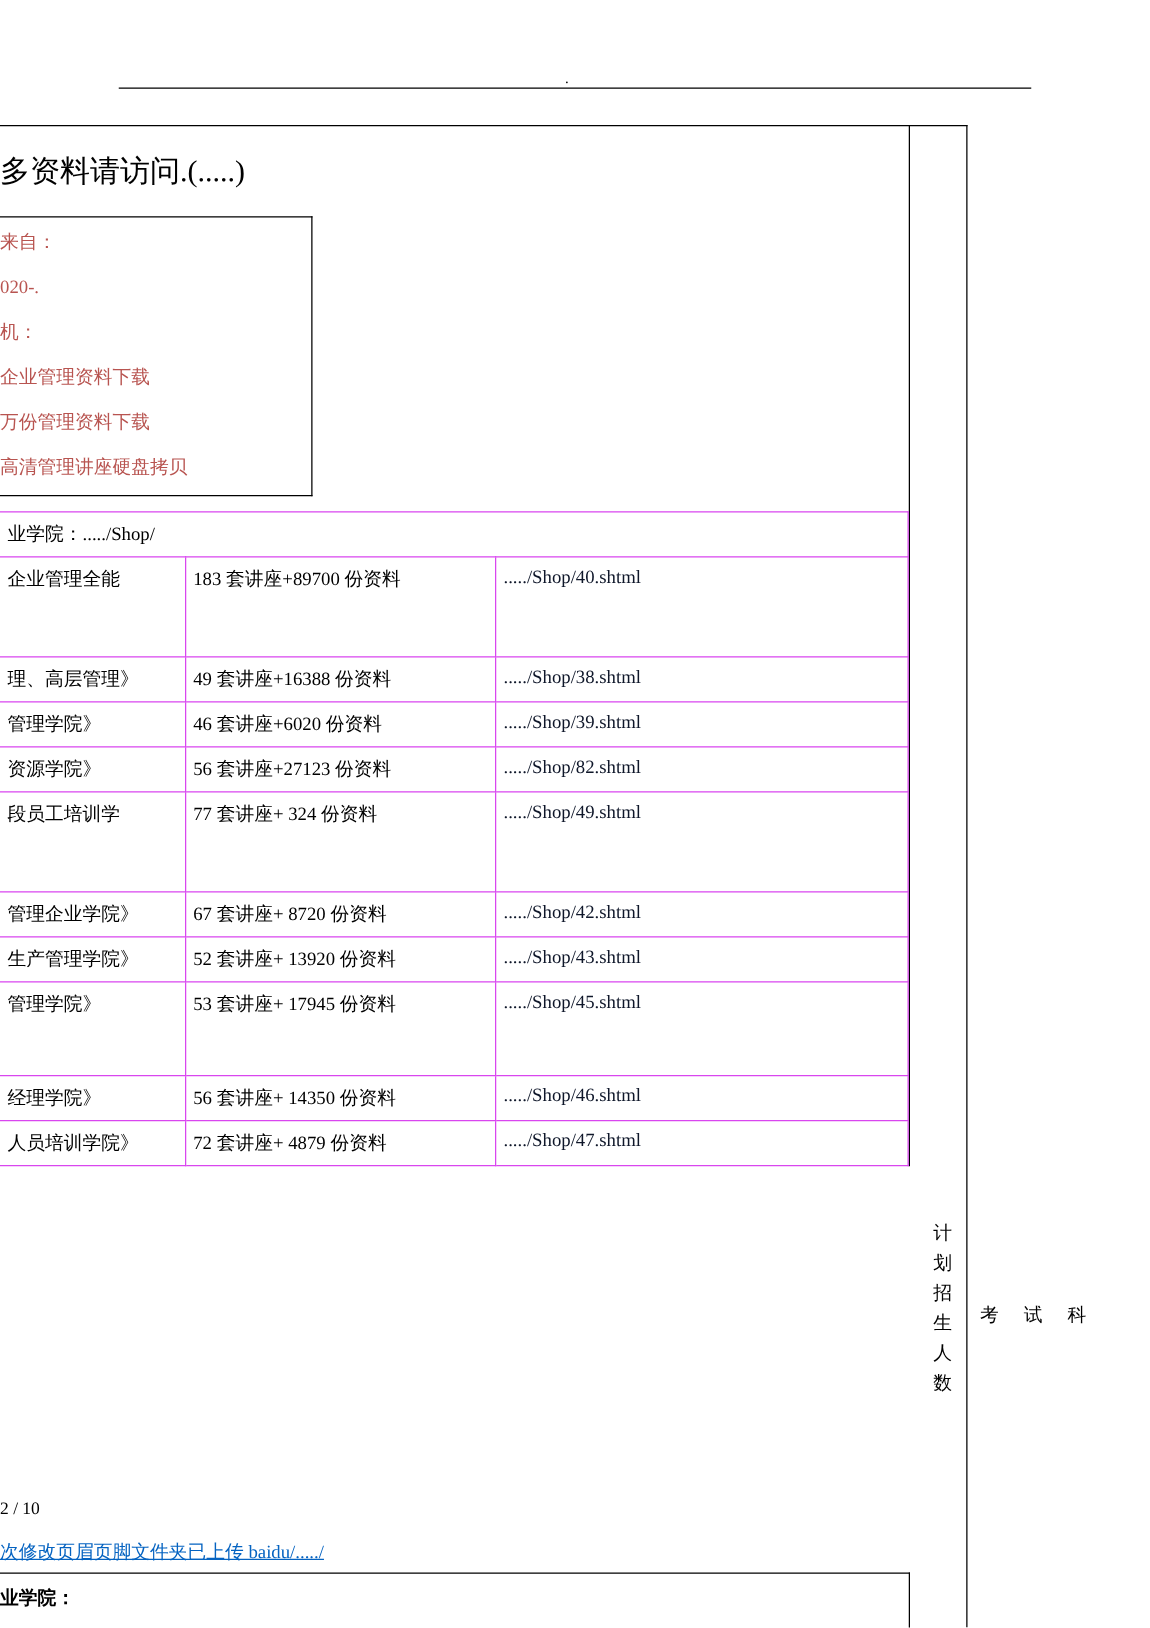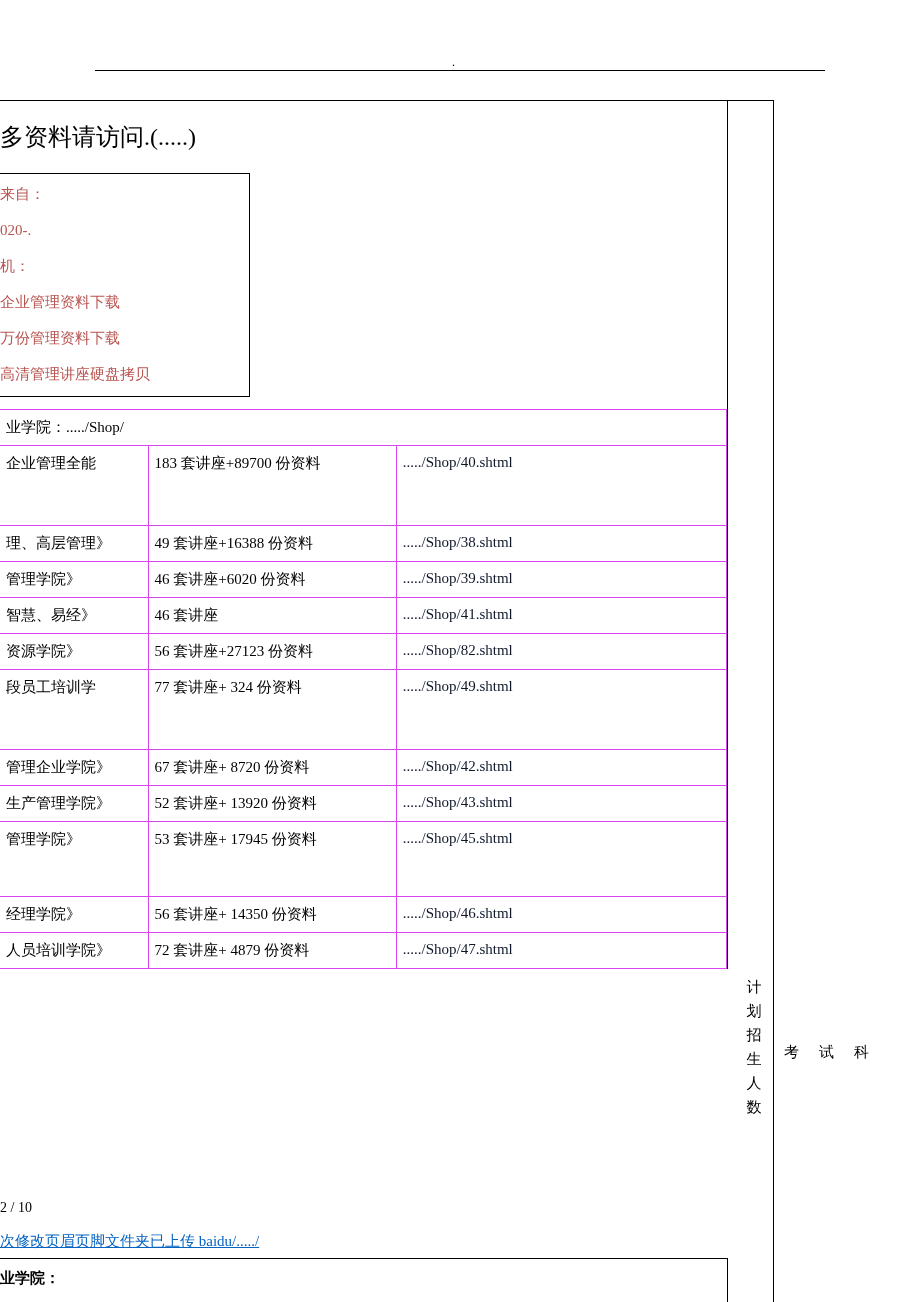--- a/index.html
+++ b/index.html
@@ -177,25 +177,20 @@
           <td class="no-left">理、高层管理》</td>
           <td>49 套讲座+16388 份资料</td>
           <td class="link-text">...../Shop/38.shtml</td>
         </tr>
         <tr>
           <td class="no-left">管理学院》</td>
           <td>46 套讲座+6020 份资料</td>
           <td class="link-text">...../Shop/39.shtml</td>
         </tr>
         <tr>
-          <td class="no-left">智慧、易经》</td>
-          <td>46 套讲座</td>
-          <td class="link-text">...../Shop/41.shtml</td>
-        </tr>
-        <tr>
           <td class="no-left">资源学院》</td>
           <td>56 套讲座+27123 份资料</td>
           <td class="link-text">...../Shop/82.shtml</td>
         </tr>
         <tr>
           <td class="no-left tall">段员工培训学</td>
           <td>77 套讲座+ 324 份资料</td>
           <td class="link-text">...../Shop/49.shtml</td>
         </tr>
         <tr>

